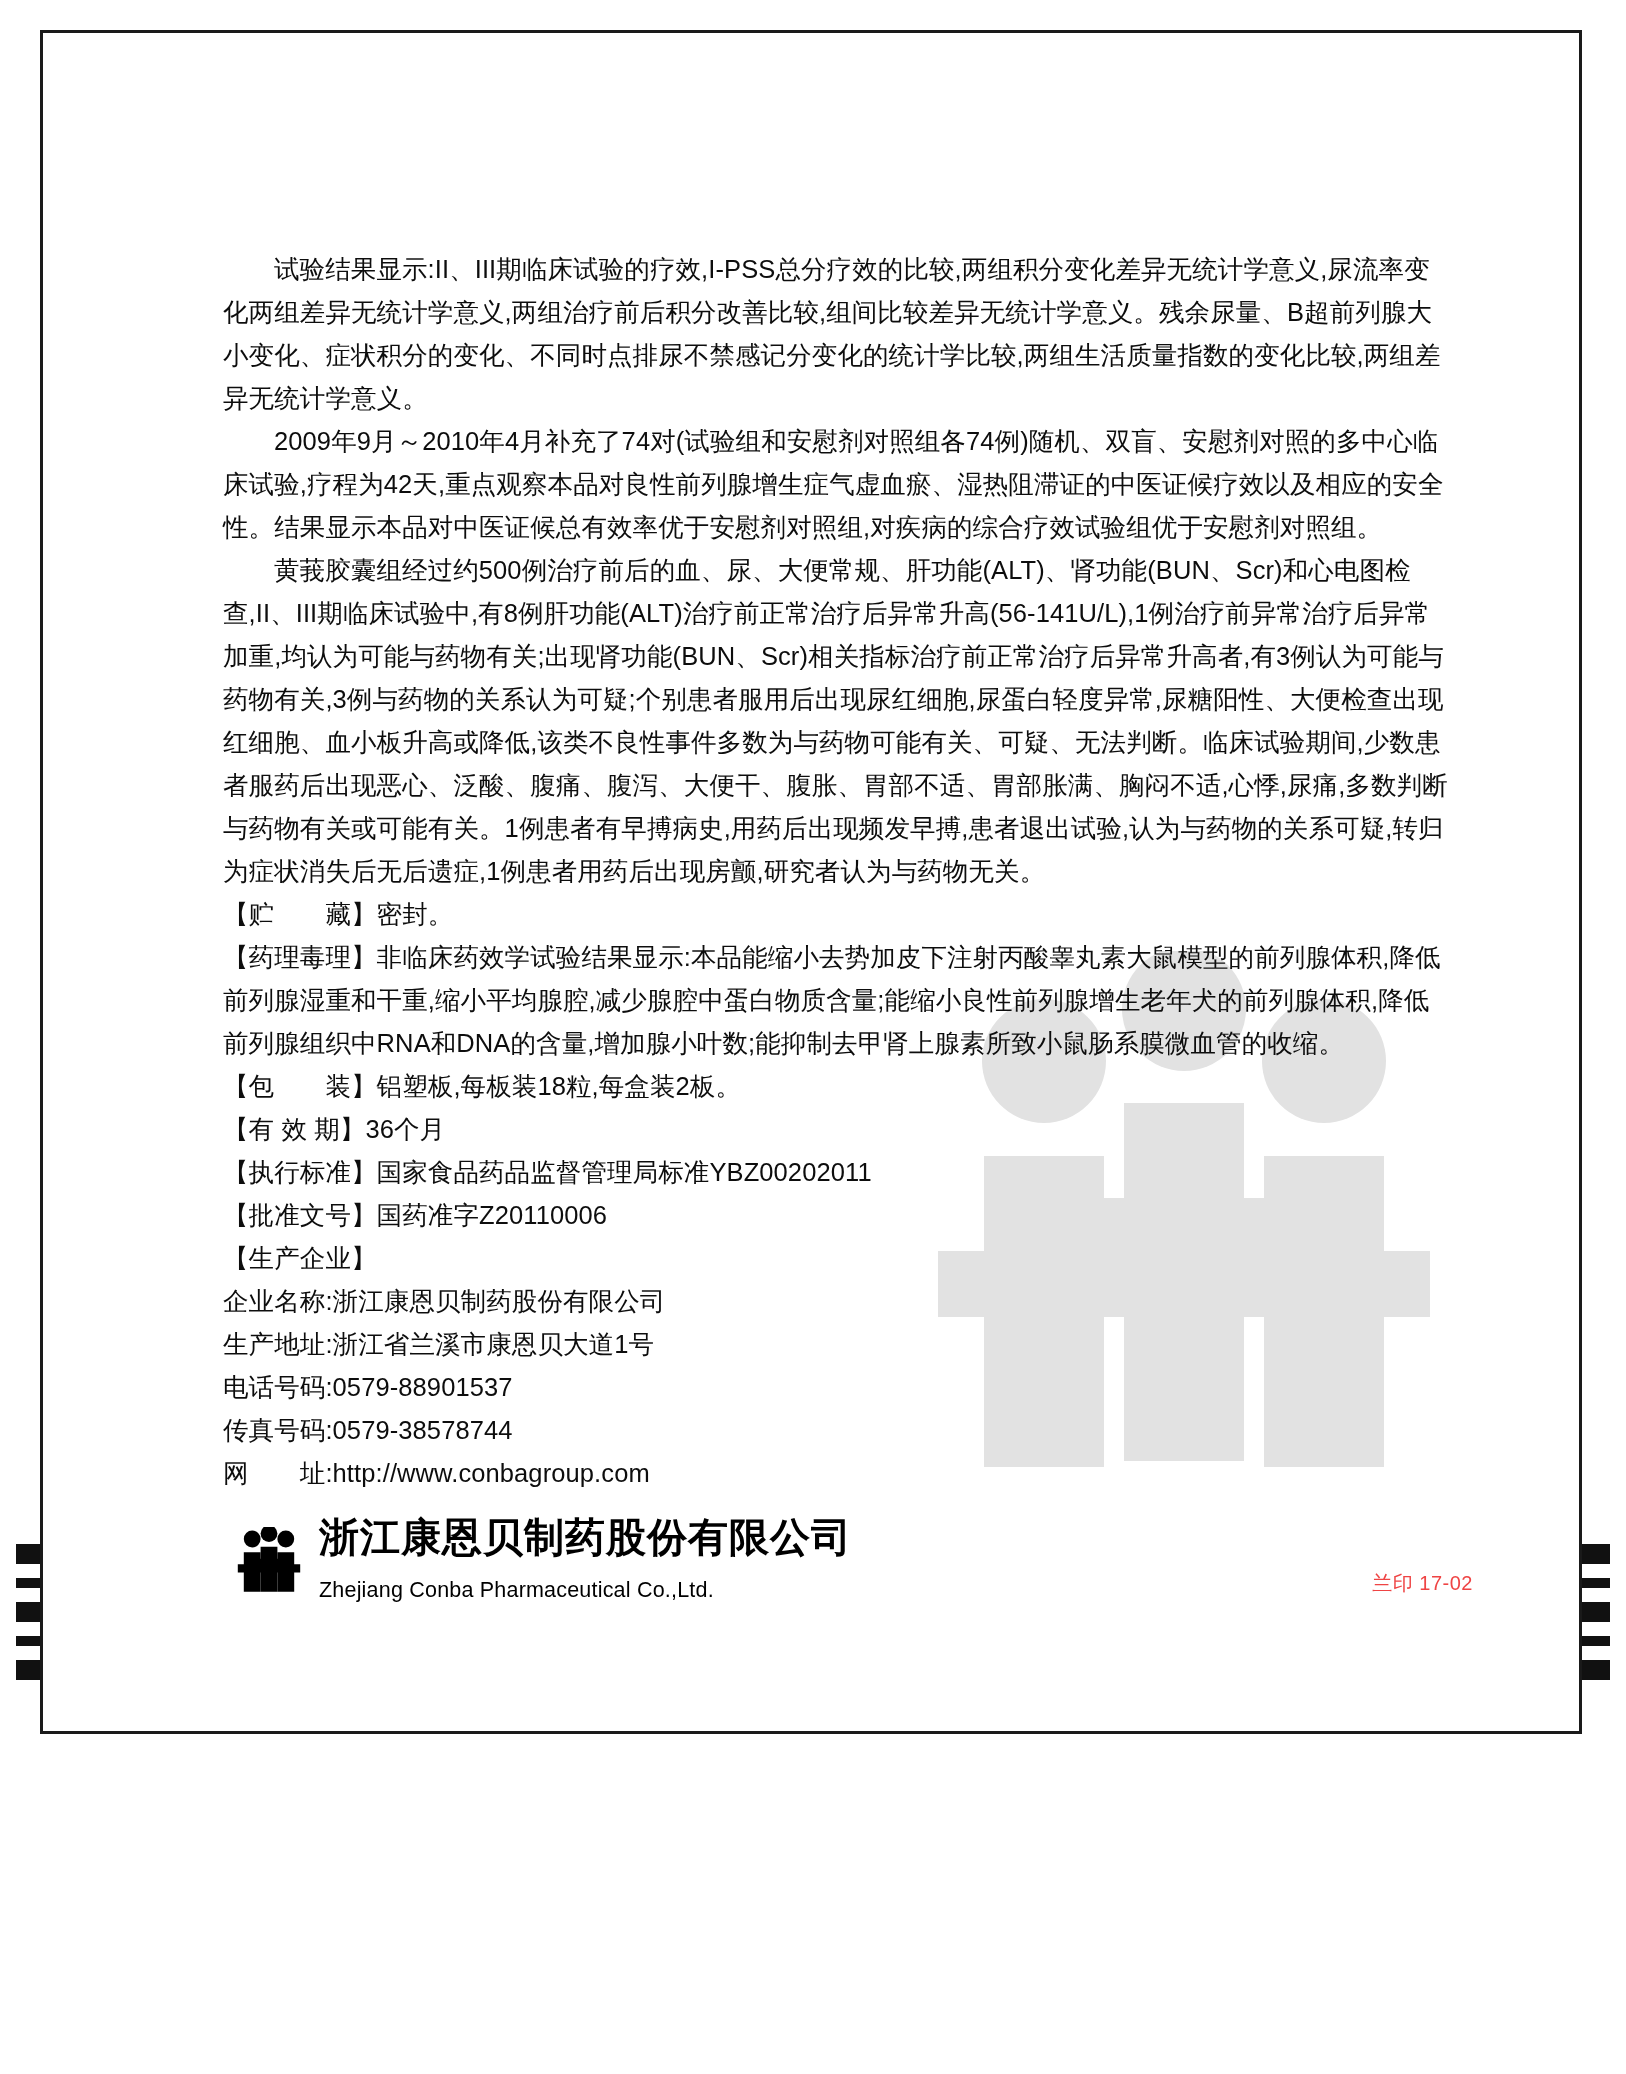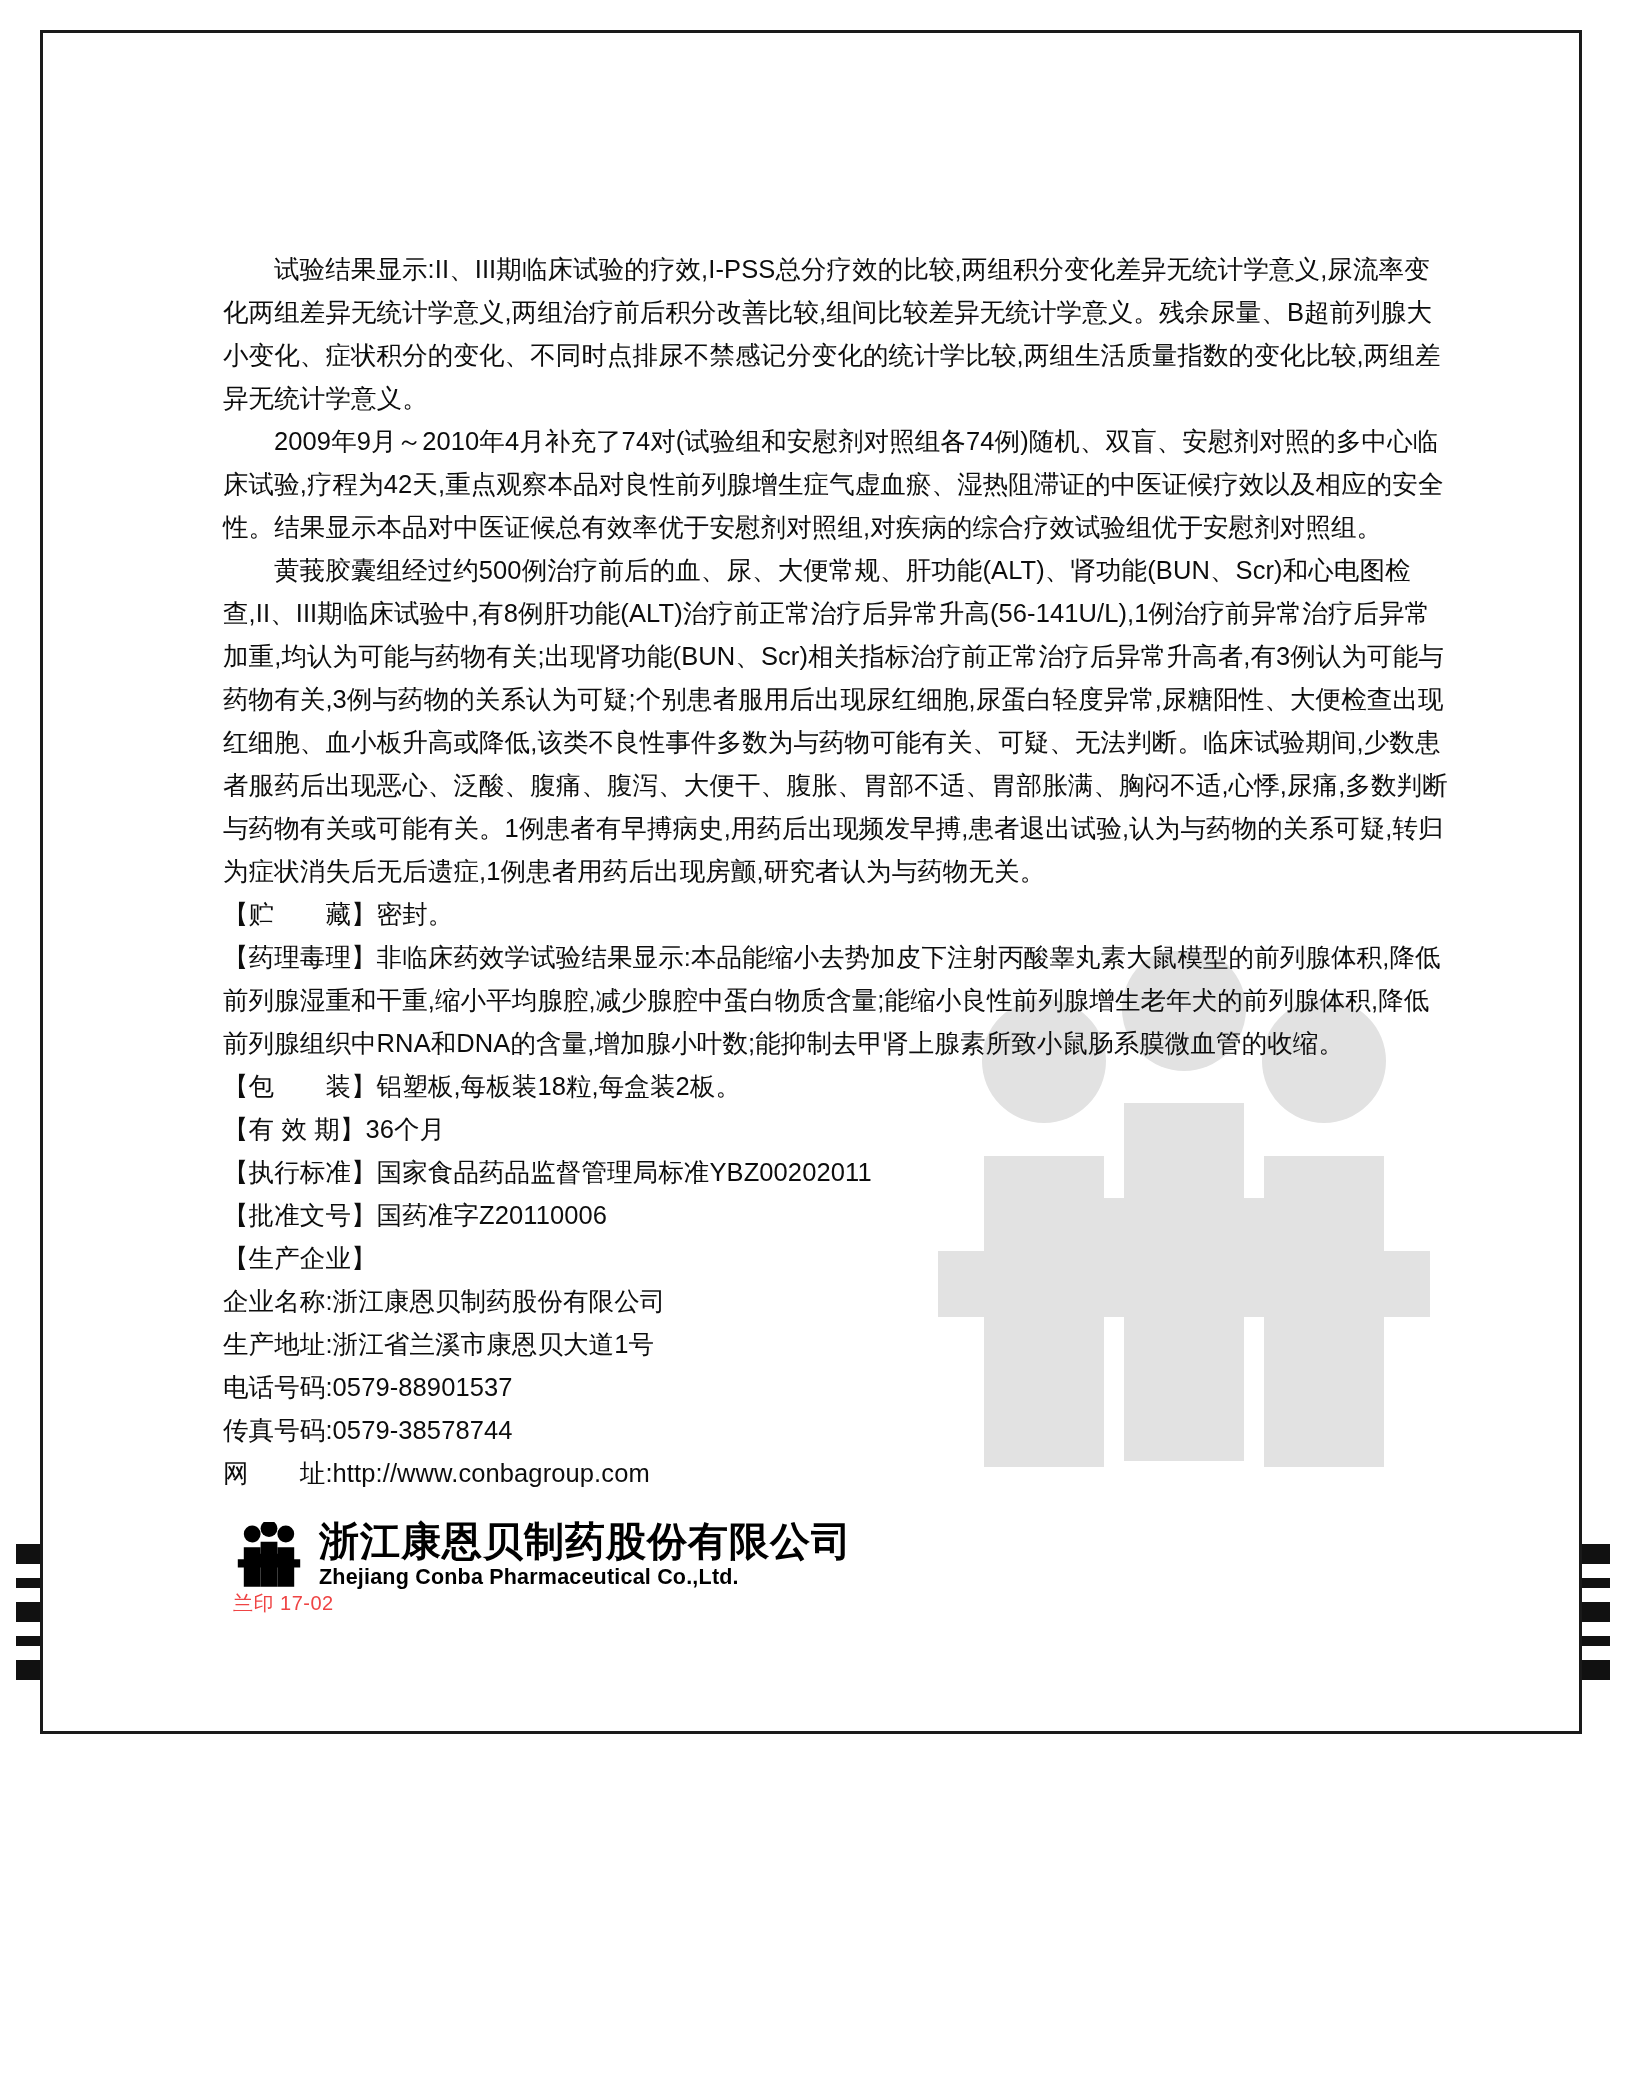--- a/index.html
+++ b/index.html
@@ -71,45 +71,44 @@
 
   
   .mfr-line {
     padding-left: 26px;
   }
 
   
   #footer {
     position: absolute;
     left: 190px;
-    bottom: 108px;
+    bottom: 128px;
     width: 1240px;
     display: flex;
-    align-items: flex-start;
+    align-items: flex-end;
     justify-content: space-between;
-    flex-direction: column;
   }
   #brand-block {
     display: flex;
     align-items: center;
     gap: 14px;
   }
   #brand-text-cn {
     font-size: 40px;
     font-weight: bold;
     letter-spacing: 1px;
     line-height: 1.05;
     color: #000;
   }
   #brand-text-en {
     font-size: 21.5px;
-    font-weight: bold;
+    font-weight: normal;
     letter-spacing: 0.2px;
     color: #000;
-    margin-top: 3px;
+    margin-top: 20px;
   }
   #print-code {
     font-size: 20px;
     color: #ef4444;
     letter-spacing: 0.5px;
     padding-bottom: 6px;
   }
 </style>
 </head>
 <body>

